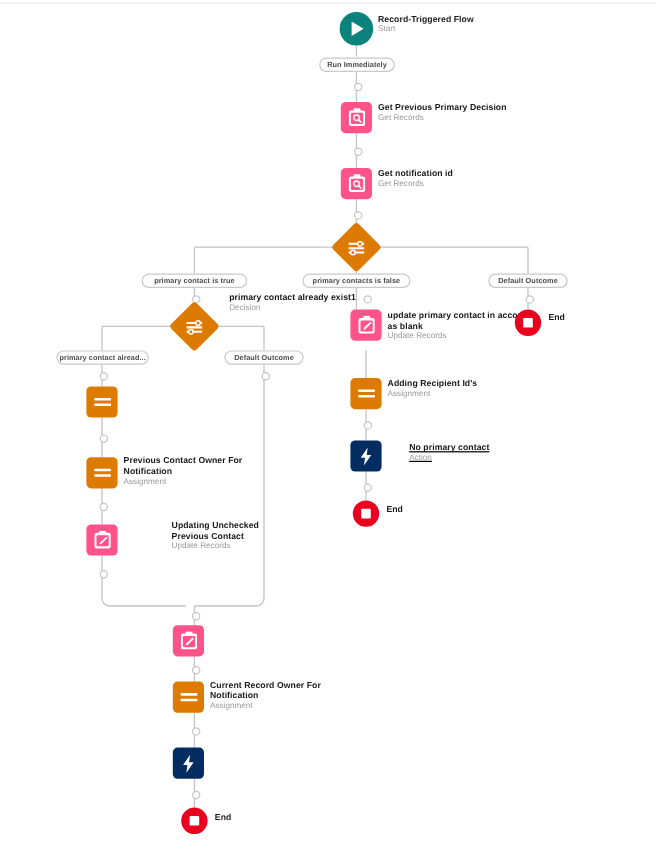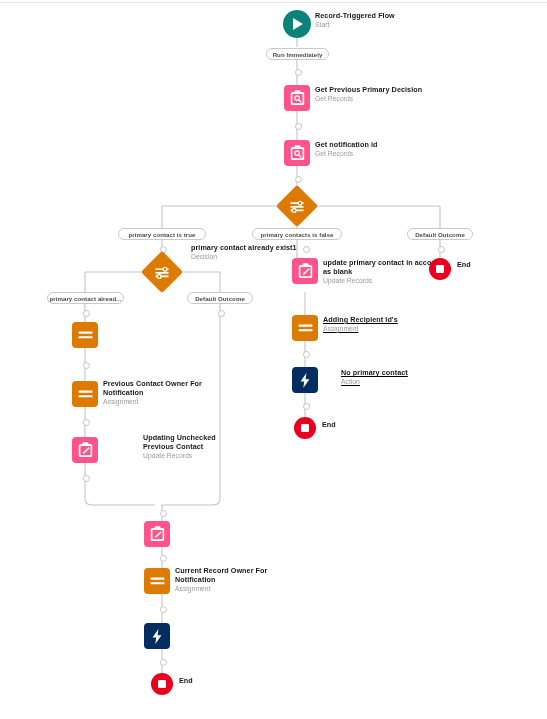--- a/index.html
+++ b/index.html
@@ -296,21 +296,21 @@
   <div class="addmark rnd" style="left:82.5px;top:475px;"></div>
 
   <div class="node" style="left:292px;top:315px;">
     <div class="tile assign">
       <svg width="15" height="10" viewBox="0 0 15 10">
         <rect x="0.5" y="1.6" width="14" height="2.1" rx="0.6" fill="#ffffff"></rect>
         <rect x="0.5" y="6.2" width="14" height="2.1" rx="0.6" fill="#ffffff"></rect>
       </svg>
     </div>
   </div>
-  <div class="lbl" style="left:323px;top:316px;width:120px;text-decoration:underline;">
+  <div class="lbl" style="left:323px;top:316px;width:120px;">
     <div class="t">Adding Recipient Id's</div>
     <div class="s">Assignment</div>
   </div>
 
   <div class="node" style="left:292px;top:367px;">
     <div class="tile action">
       <svg width="10" height="15" viewBox="0 0 10 15">
         <polygon points="6.4,0 0.6,8.4 4.2,8.4 3.3,15 9.4,6.2 5.6,6.2" fill="#ffffff"></polygon>
       </svg>
     </div>

